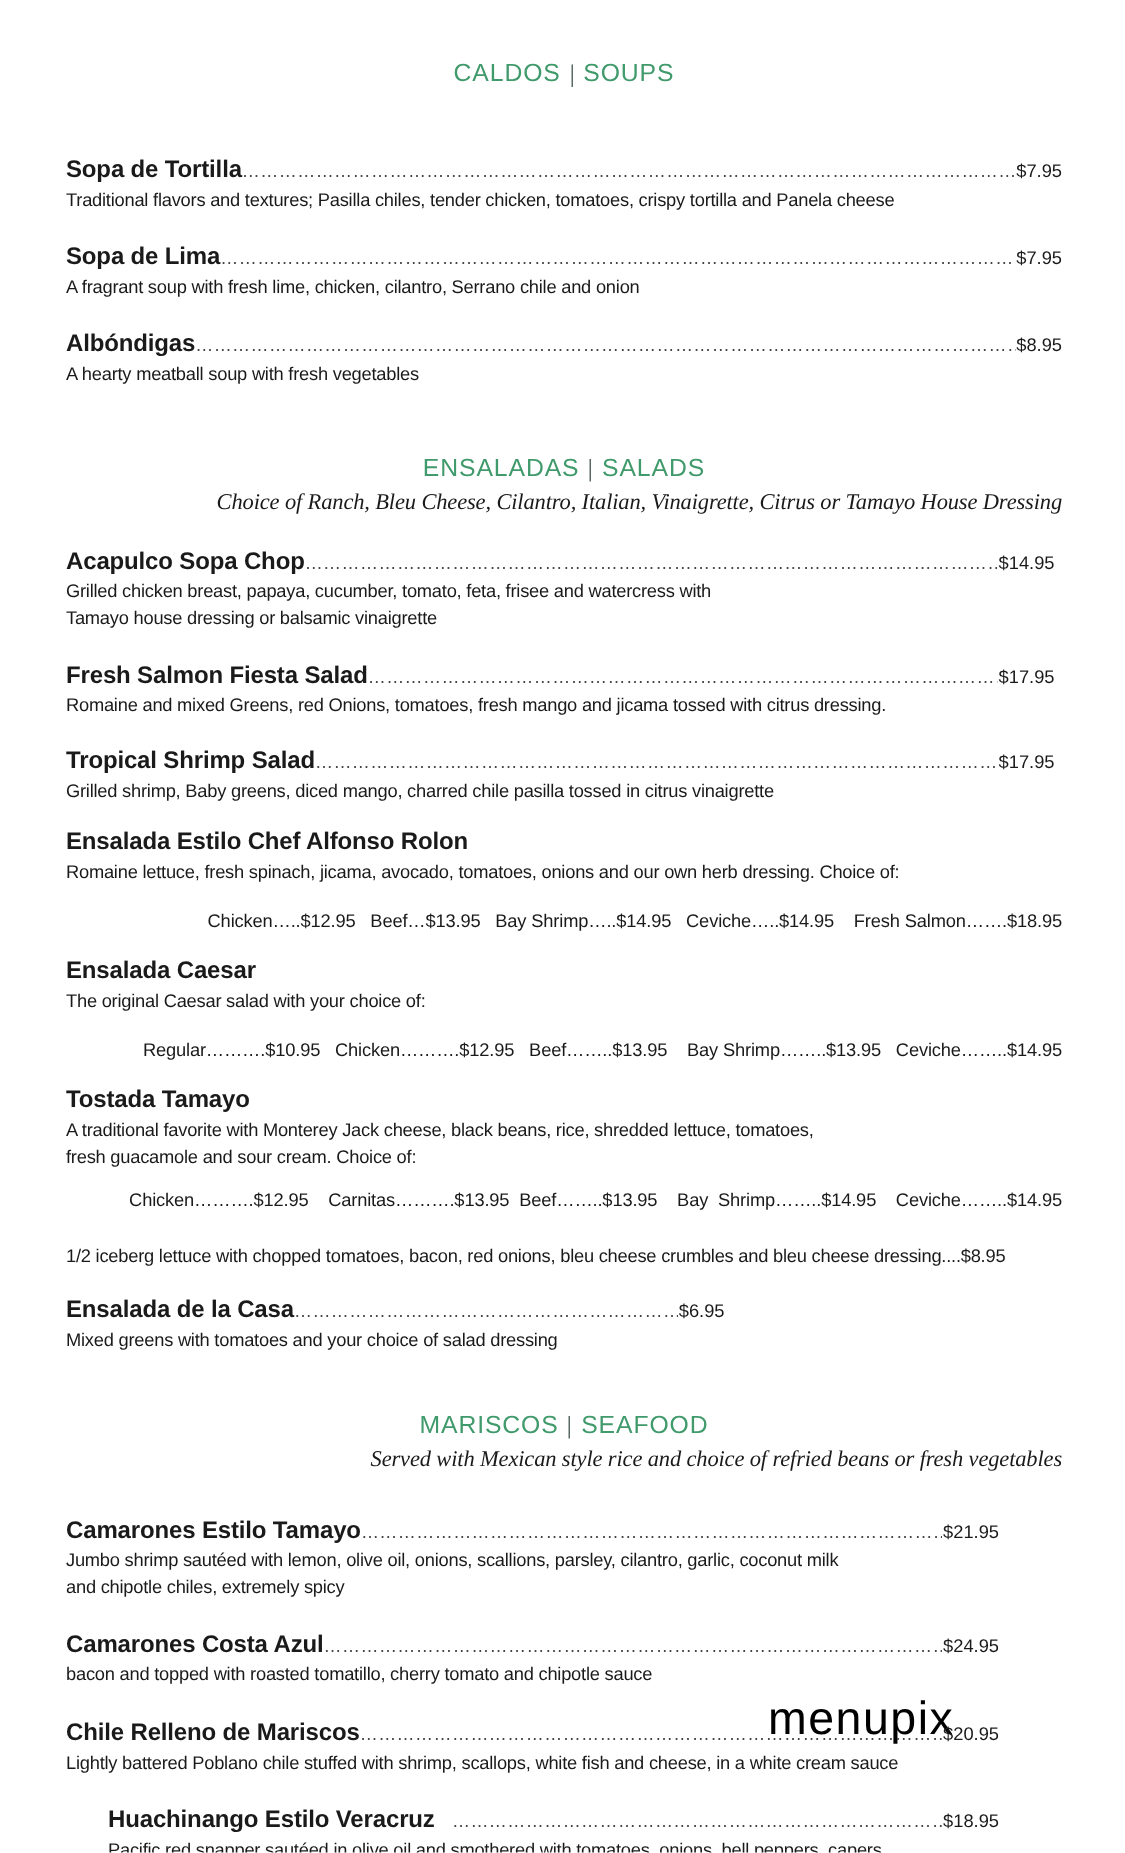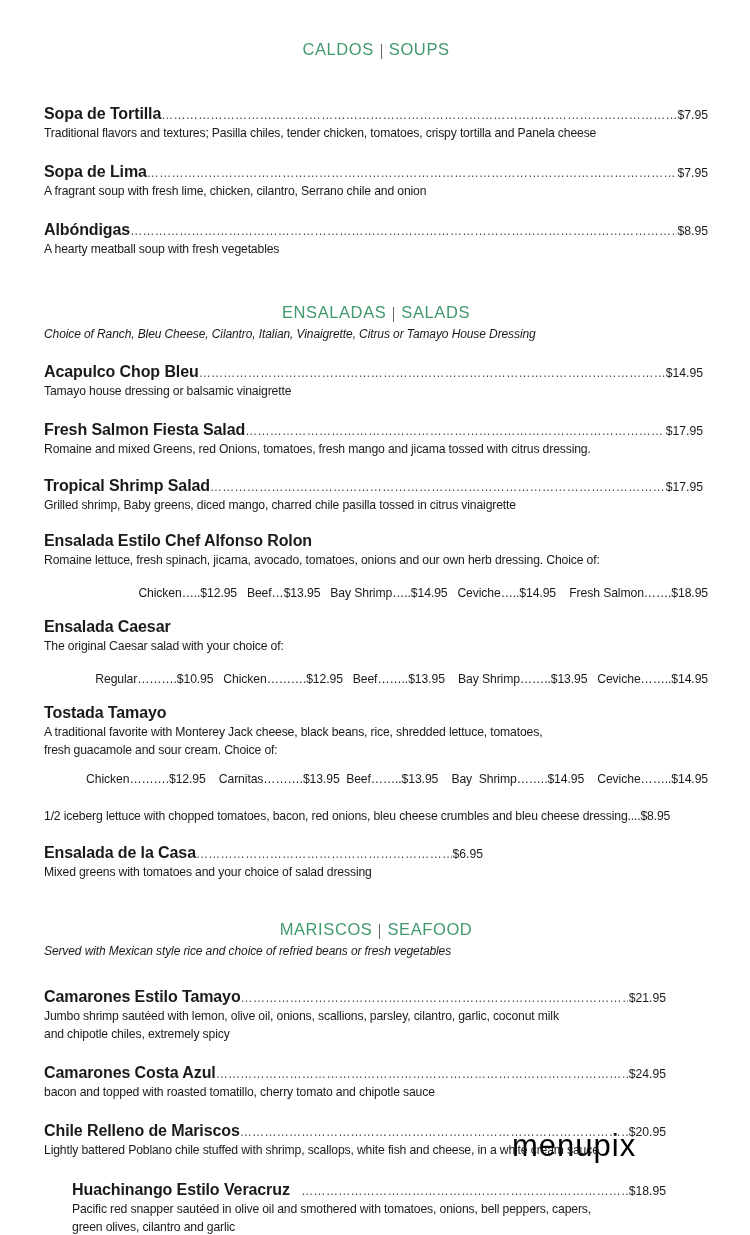--- a/index.html
+++ b/index.html
@@ -53,26 +53,27 @@
   }
   .section-head .bar {
     display: inline-block;
     width: 1px;
     height: 15px;
     background: #5a6a64;
     margin: 0 7px -2px 7px;
     vertical-align: middle;
   }
   .section-sub {
-    text-align: left;
+    text-align: right;
     font-style: italic;
-    font-size: 12px;
+    font-size: 15px;
     color: #1a1a1a;
     margin-top: 5px;
     letter-spacing: -0.1px;
+    font-family: Liberation Serif, serif;
   }
 
   
   .item { margin: 0; }
   .item-line {
     display: flex;
     align-items: baseline;
     width: 100%;
     font-size: 12.2px;
   }
@@ -175,24 +176,25 @@
 
     <div class="section-head">
       <span>ENSALADAS</span><span class="bar"></span><span>SALADS</span>
     </div>
     <div class="section-sub">Choice of Ranch, Bleu Cheese, Cilantro, Italian, Vinaigrette, Citrus or Tamayo House Dressing</div>
 
     <div class="sp-22"></div>
 
     <div class="item w-salad">
       <div class="item-line">
-        <span class="item-name">Acapulco Chop Bleu</span>
+        <span class="item-name">Acapulco Sopa Chop</span>
         <span class="dots">……………………………………………………………………………………………………………………………………………………………………………………………………</span>
         <span class="item-price">$14.95</span>
       </div>
+      <div class="item-desc">Grilled chicken breast, papaya, cucumber, tomato, feta, frisee and watercress with</div>
       <div class="item-desc">Tamayo house dressing or balsamic vinaigrette</div>
     </div>
 
     <div class="sp-22"></div>
 
     <div class="item w-salad">
       <div class="item-line">
         <span class="item-name">Fresh Salmon Fiesta Salad</span>
         <span class="dots">………………………………………………………………………………………………………………………………………………………………………</span>
         <span class="item-price">$17.95</span>

